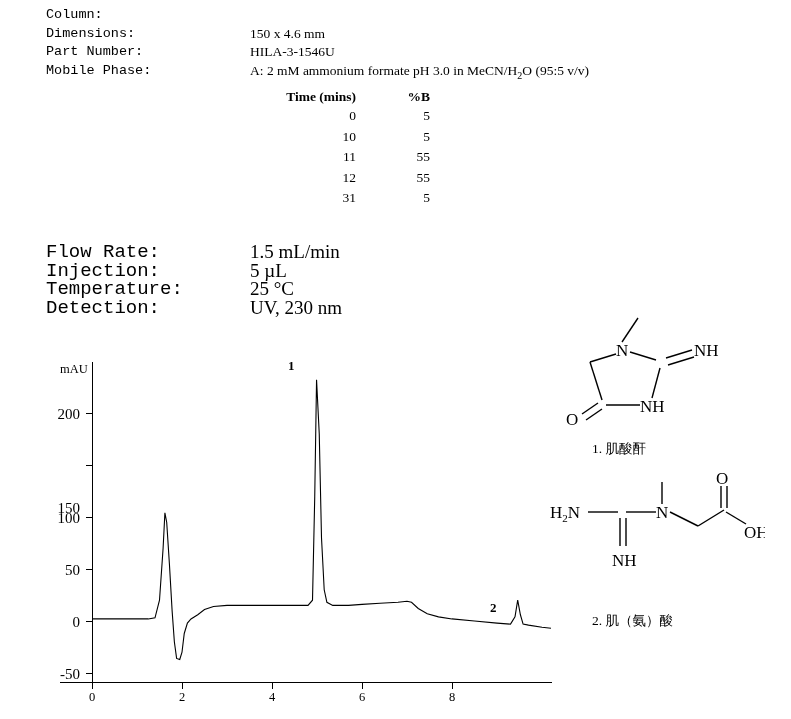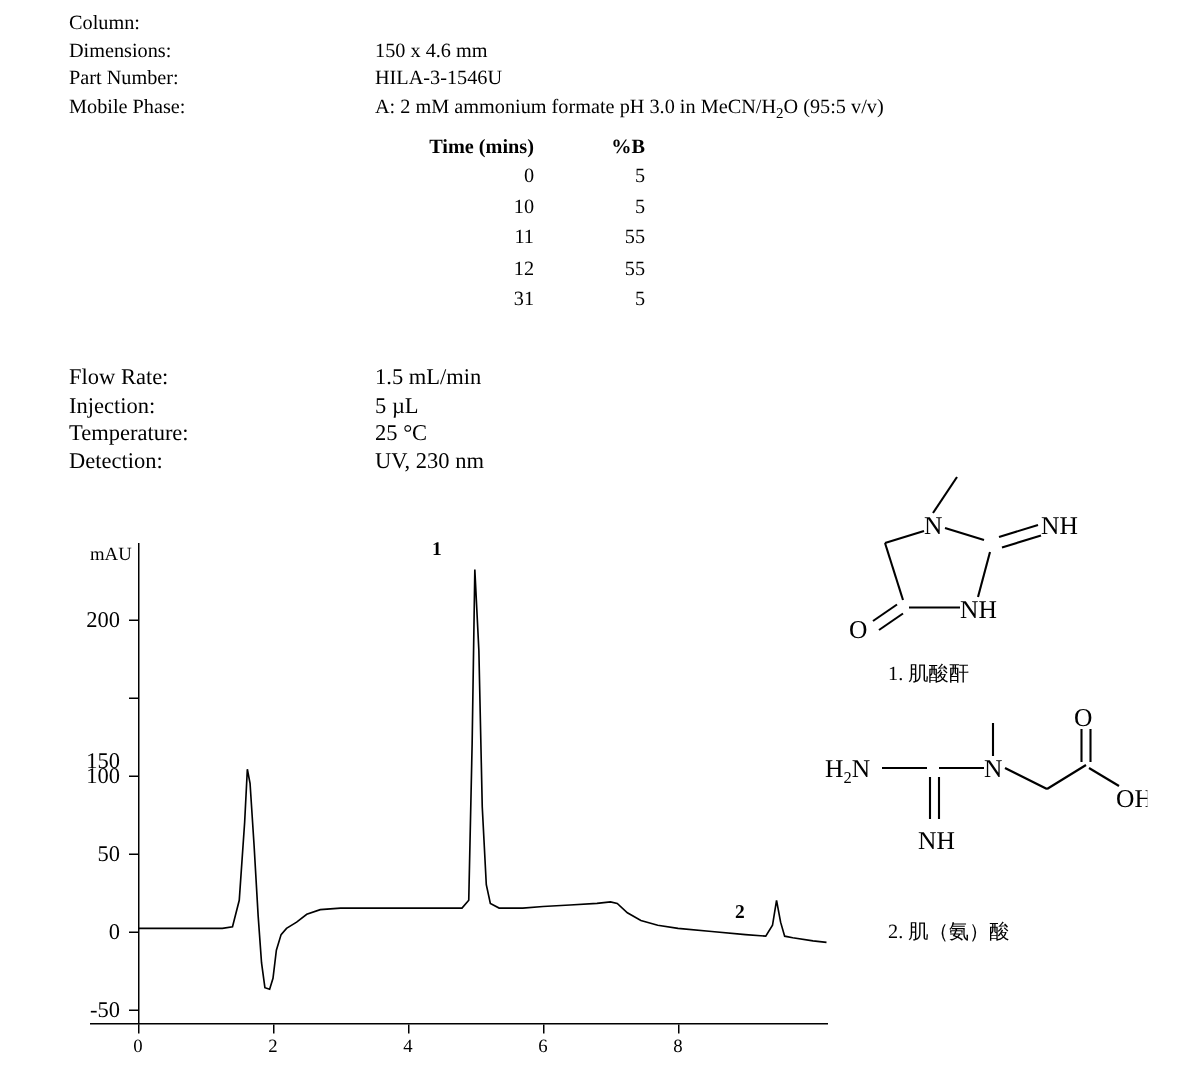--- a/index.html
+++ b/index.html
@@ -21,20 +21,21 @@
     top: 6px;
     font-size: 13.5px;
     line-height: 18.5px;
   }
   .method-row {
     display: flex;
   }
   .method-label {
     width: 204px;
     flex: 0 0 204px;
+    font-family: Liberation Mono, monospace;
   }
   .method-value {
     flex: 1 1 auto;
     white-space: nowrap;
   }
   .mobile-extra {
     margin-left: 204px;
     white-space: nowrap;
   }
   .grad-table {
@@ -49,21 +50,21 @@
     text-align: right;
   }
   .grad-c1 { width: 92px; }
   .grad-c2 { width: 74px; }
   .grad-head { font-weight: bold; }
   .grad-row { line-height: 20.5px; }
   .params {
     position: absolute;
     left: 46px;
     top: 243px;
-    font-size: 15px;
+    font-size: 19px;
     line-height: 18.5px;
   }
   sub { font-size: 10px; }
 
   
   .chart-area {
     position: absolute;
     left: 30px;
     top: 352px;
     width: 520px;

